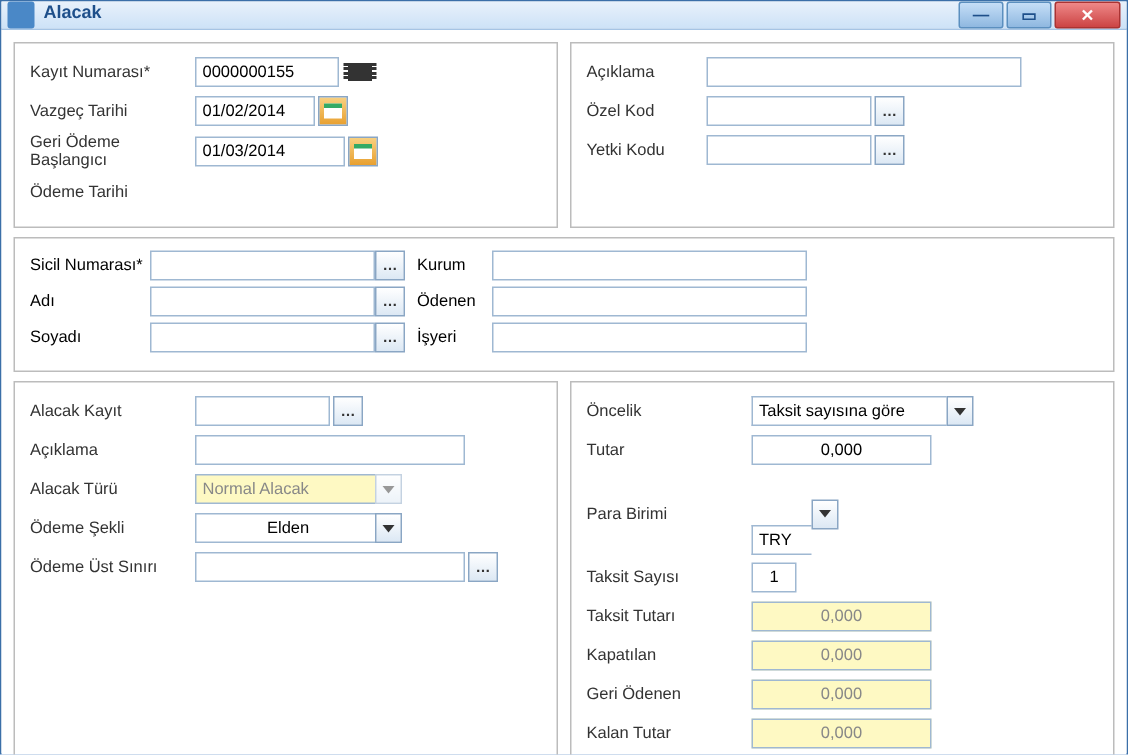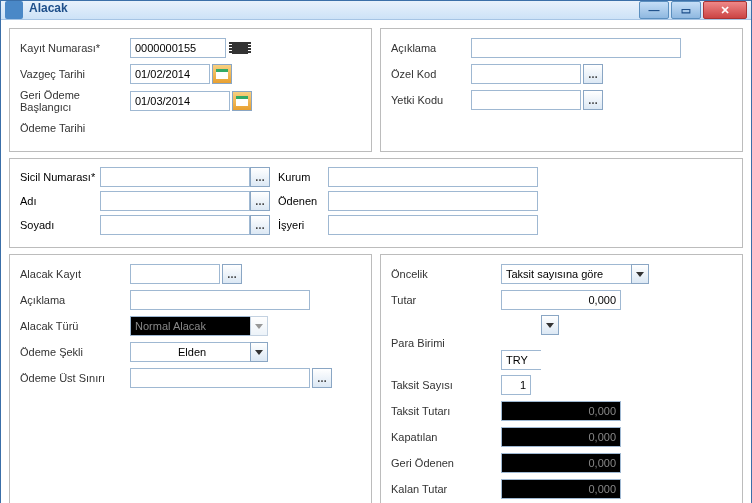--- a/index.html
+++ b/index.html
@@ -18,27 +18,27 @@
 
 .panel { border: 1px solid #bcbcbc; padding: 8px 10px; }
 .row2 { display: flex; gap: 8px; border-radius: 12px; }
 .row2 > .panel { flex: 1; }
 
 .form-row { display: flex; align-items: center; margin-bottom: 4px; min-height: 22px; }
 .form-row label { width: 110px; color: #333; }
 .form-row .field { display: flex; align-items: center; gap: 2px; }
 
 input.text { border: 1px solid #9fb8d2; height: 20px; padding: 0 4px; font-family: inherit; font-size: 11px; background: #fff; }
-input.text.right { text-align: right; }
-input.text.readonly { background: #000000; color: #888; }
+input.text.right { text-align: center; }
+input.text.readonly { background: #fef9c3; color: #888; }
 
 .btn-small { width: 20px; height: 20px; border: 1px solid #8aa6c4; background: linear-gradient(#fff,#dce8f4); display: flex; align-items: center; justify-content: center; cursor: pointer; font-size: 10px; font-weight: bold; color: #333; }
 .btn-cal { width: 20px; height: 20px; border: 1px solid #8aa6c4; background: linear-gradient(#f8d080,#e8a030); cursor: pointer; display:flex; align-items:center; justify-content:center; }
 .cal-inner { width: 12px; height: 10px; background: #fff; border-top: 3px solid #3a6; }
-.combo-wrap { display: flex; align-items: flex-start; }
+.combo-wrap { display: flex; align-items: center; }
 .combo-wrap input { border-right: none; }
 .combo-btn { width: 18px; height: 20px; border: 1px solid #8aa6c4; background: linear-gradient(#fff,#dce8f4); display: flex; align-items: center; justify-content: center; cursor: pointer; }
 .chev { width:0;height:0;border-left:4px solid transparent;border-right:4px solid transparent;border-top:5px solid #333; }
 
 .section2 { display: flex; gap: 8px; }
 .section2 .panel { flex: 1; }
 .color-dots { display: flex; gap: 1px; }
 .dot { width: 8px; height: 8px; border-radius: 50%; }
 .action-btn { color: #fff; background: transparent; border: none; font-weight: bold; font-size: 12px; cursor: pointer; padding: 4px 10px; }
 .action-bar { background: linear-gradient(#6fa3d8,#4d87c4); height: 28px; display: flex; align-items: center; justify-content: flex-end; padding: 0 10px; gap: 14px; }

